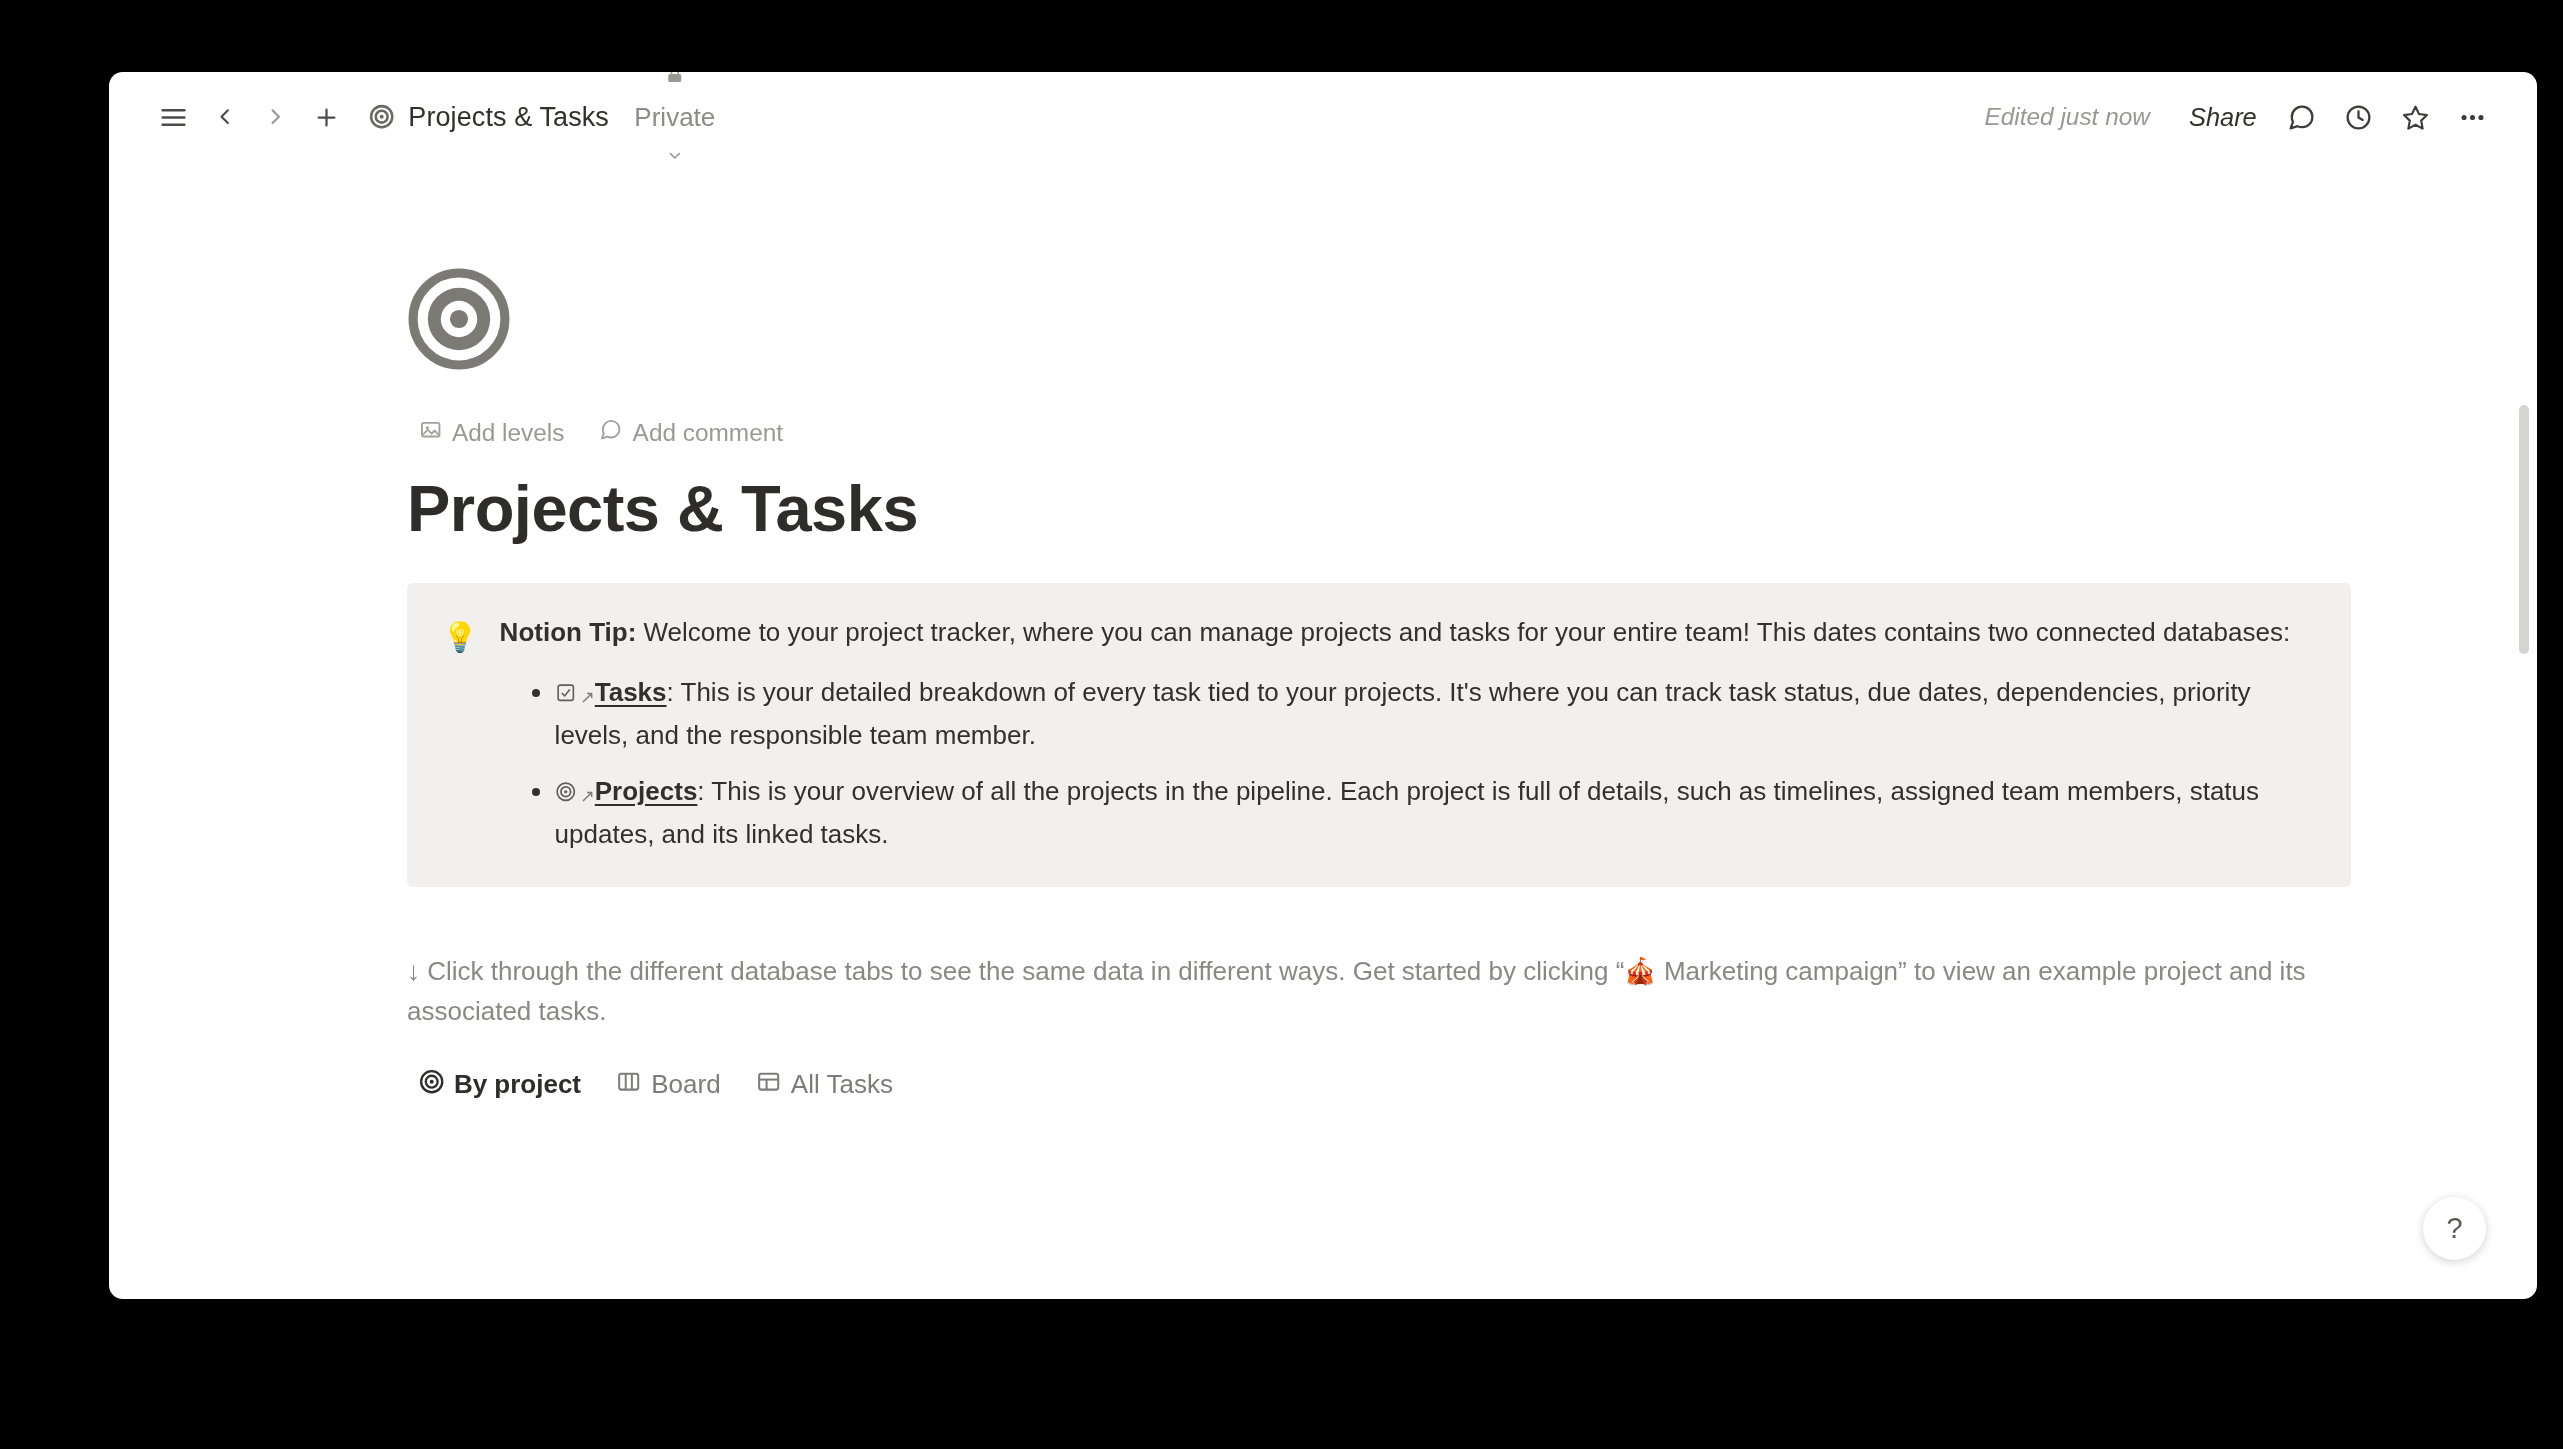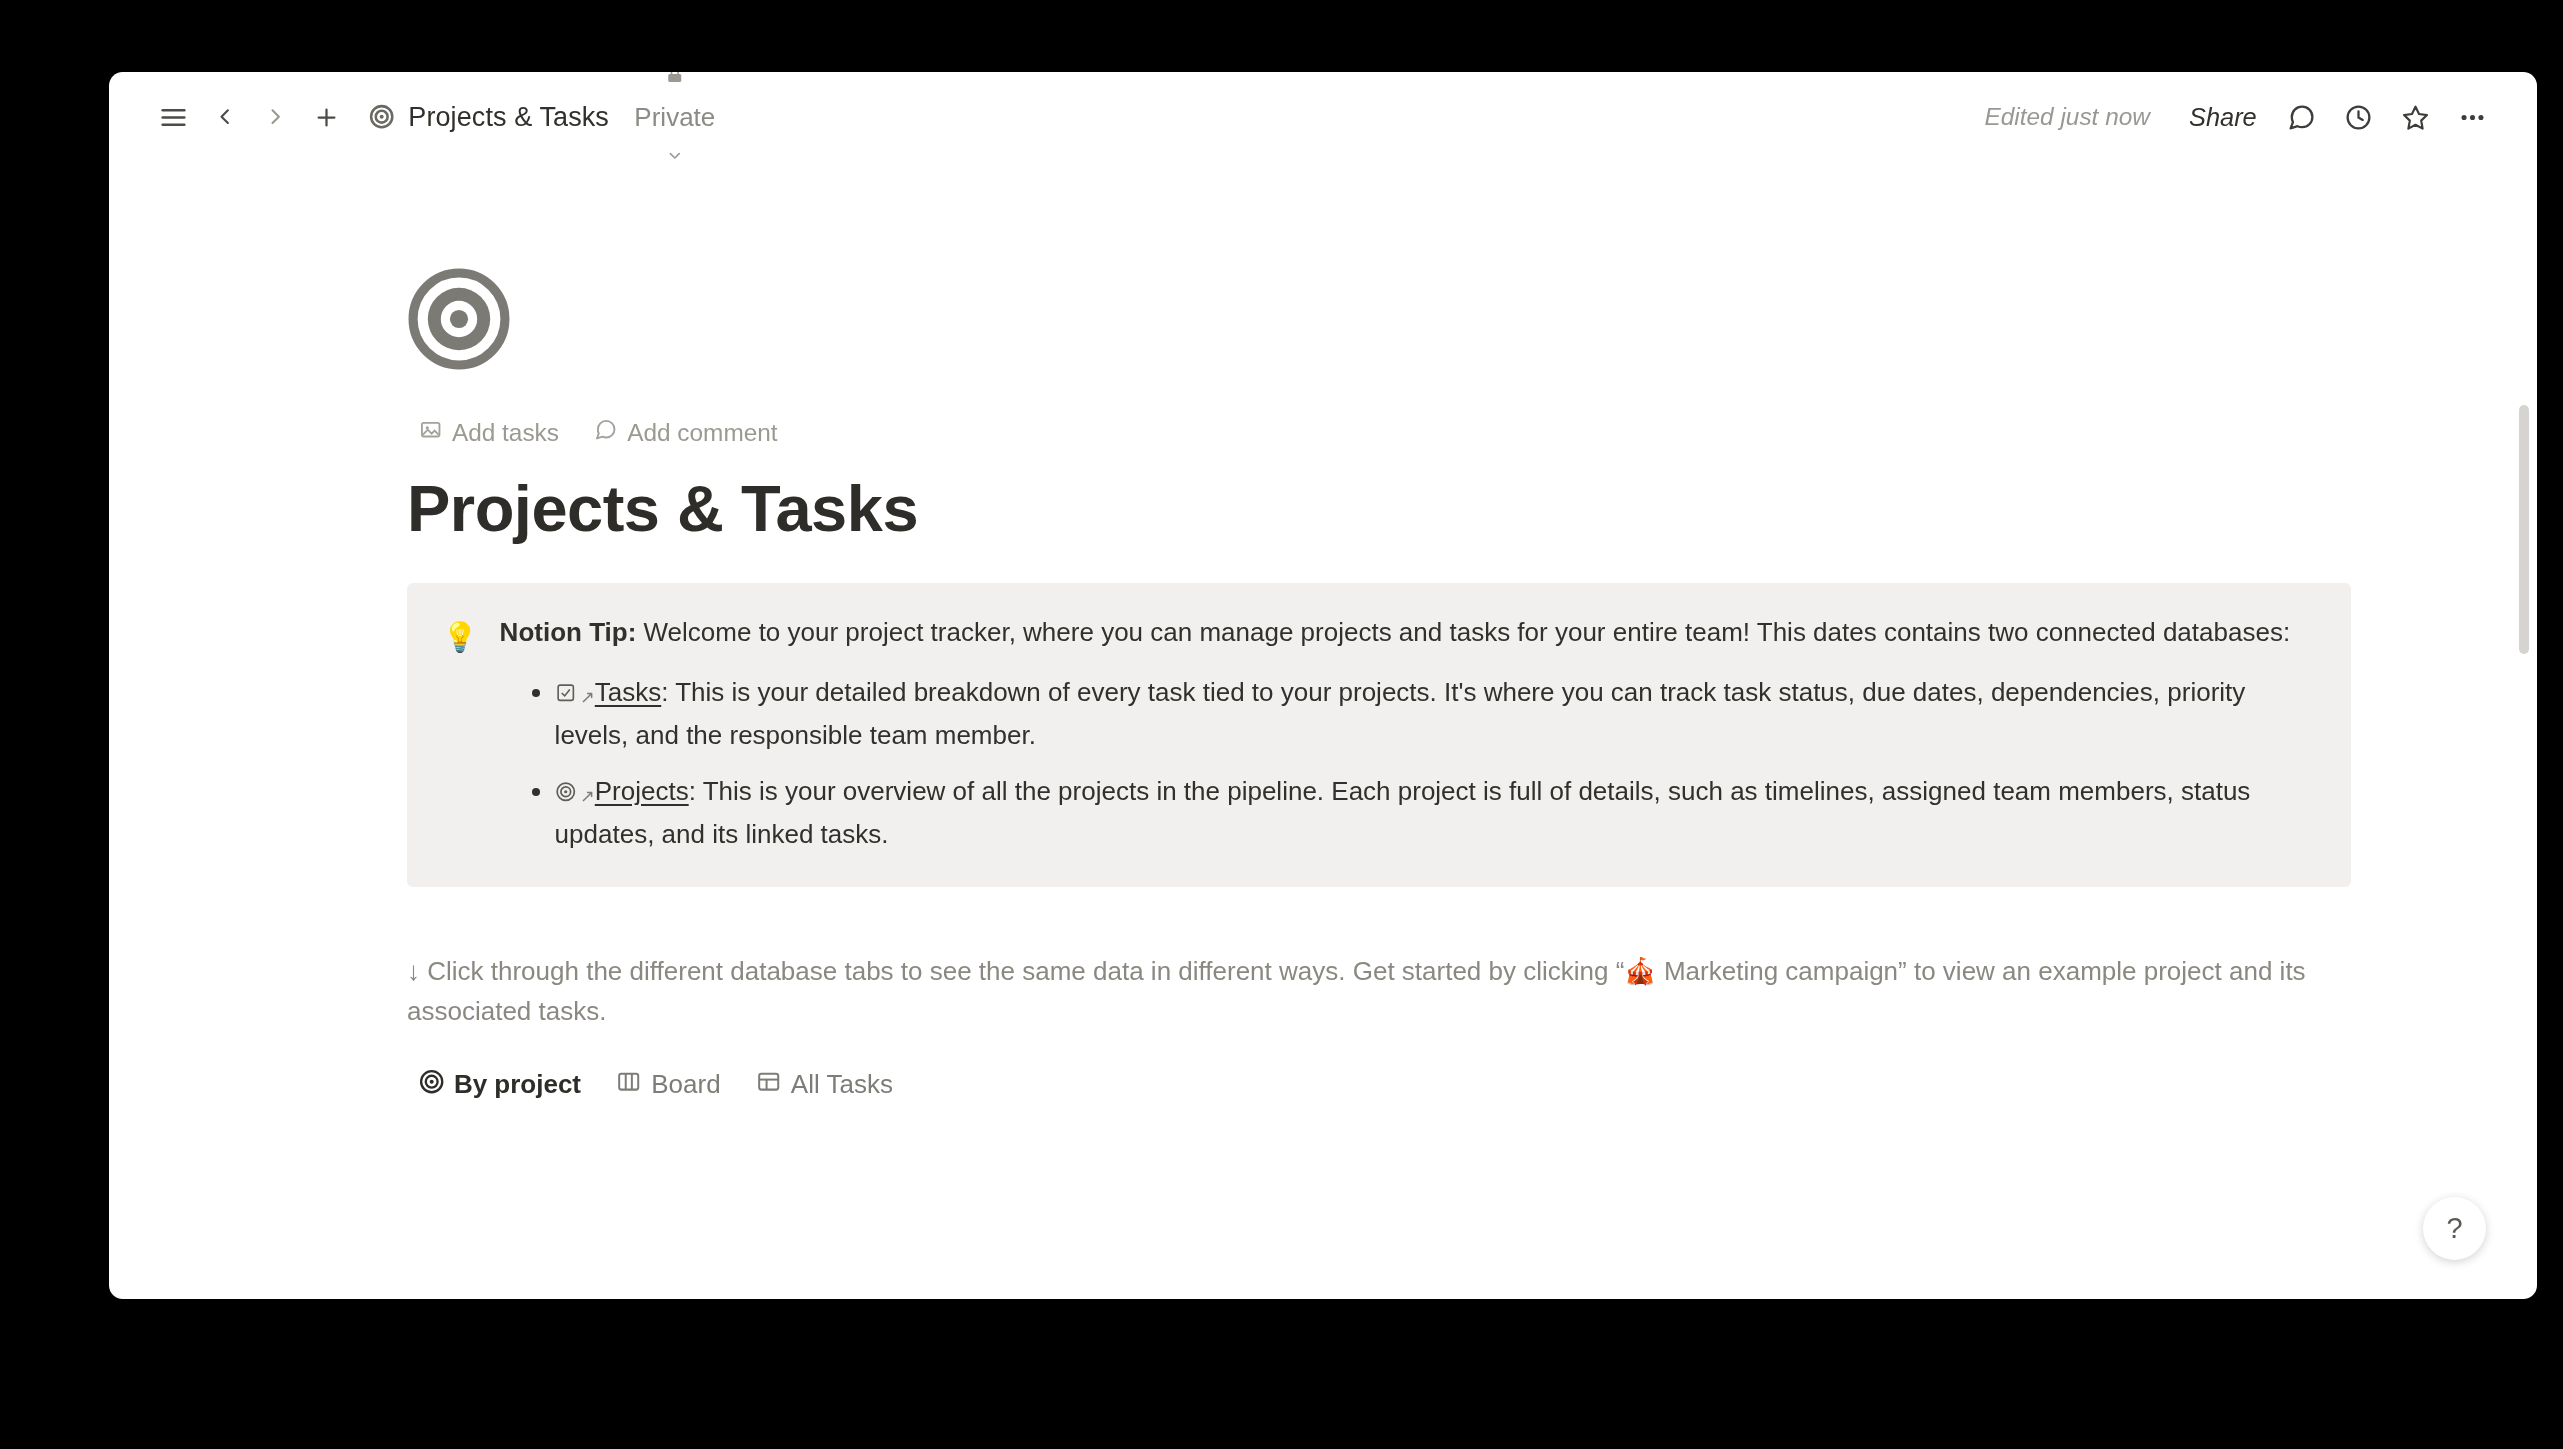--- a/index.html
+++ b/index.html
@@ -190,21 +190,21 @@
   .callout li {
     font-size: 26px;
     line-height: 1.55;
     color: #32302c;
     margin-bottom: 15.6px;
   }
 
   .callout li:last-child { margin-bottom: 0; }
 
   .inline-link {
-    font-weight: normal;
+    font-weight: bold;
     text-decoration: underline;
     text-underline-offset: 3.9px;
     color: #32302c;
   }
 
   .mini-icon {
     display: inline-block;
     vertical-align: -2.9px;
     margin-right: 3.9px;
   }
@@ -391,21 +391,21 @@
 
         <div class="page-actions">
           <div class="page-action">
             <span>
               <svg width="23.4" height="23.4" viewBox="0 0 24 24" fill="none" stroke="#a3a19a" stroke-width="1.9">
                 <rect x="3" y="5" width="18" height="14" rx="2"></rect>
                 <circle cx="8.5" cy="10" r="1.6" fill="#a3a19a" stroke="none"></circle>
                 <path d="M4 17l5-5 4 4 3-3 4 4"></path>
               </svg>
             </span>
-            <span>Add tasks</span>
+            <span>Add levels</span>
           </div>
           <div class="page-action">
             <span>
               <svg width="23.4" height="23.4" viewBox="0 0 24 24" fill="none" stroke="#a3a19a" stroke-width="1.9" stroke-linejoin="round">
                 <path d="M21 11.5a8.4 8.4 0 0 1-8.5 8.5 9 9 0 0 1-3.8-.8L3 21l1.9-5.2A8.2 8.2 0 0 1 4 11.5 8.4 8.4 0 0 1 12.5 3 8.4 8.4 0 0 1 21 11.5z"></path>
               </svg>
             </span>
             <span>Add comment</span>
           </div>
         </div>

